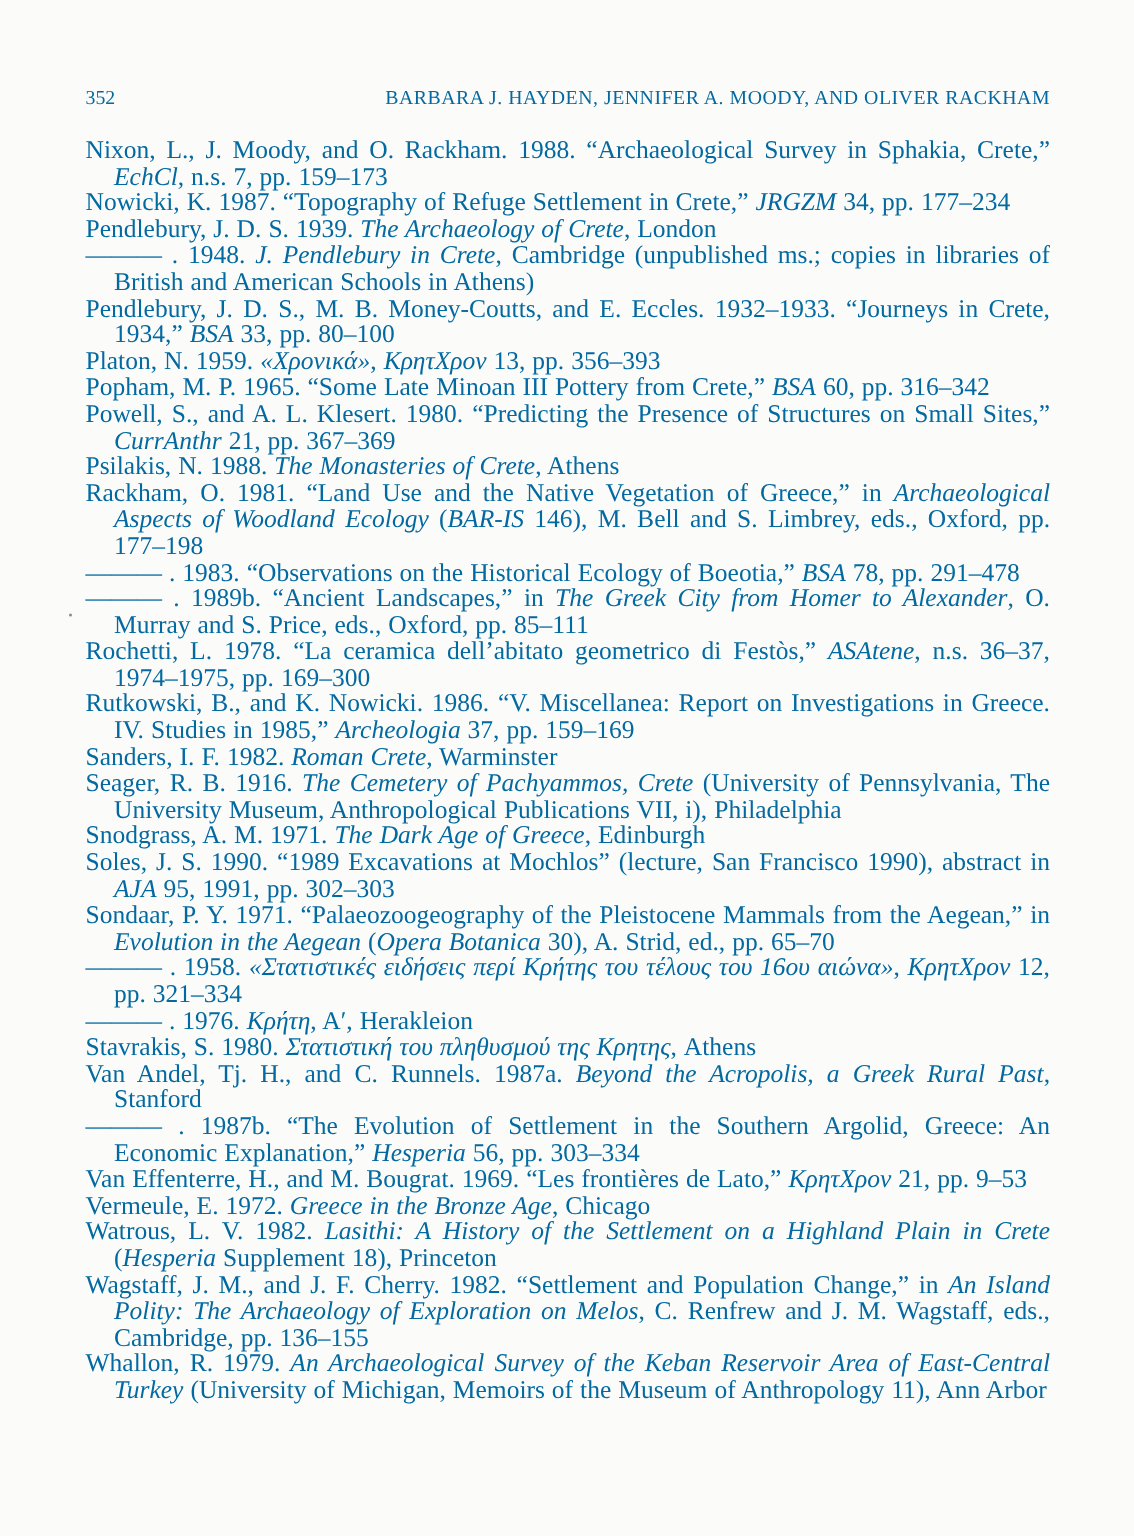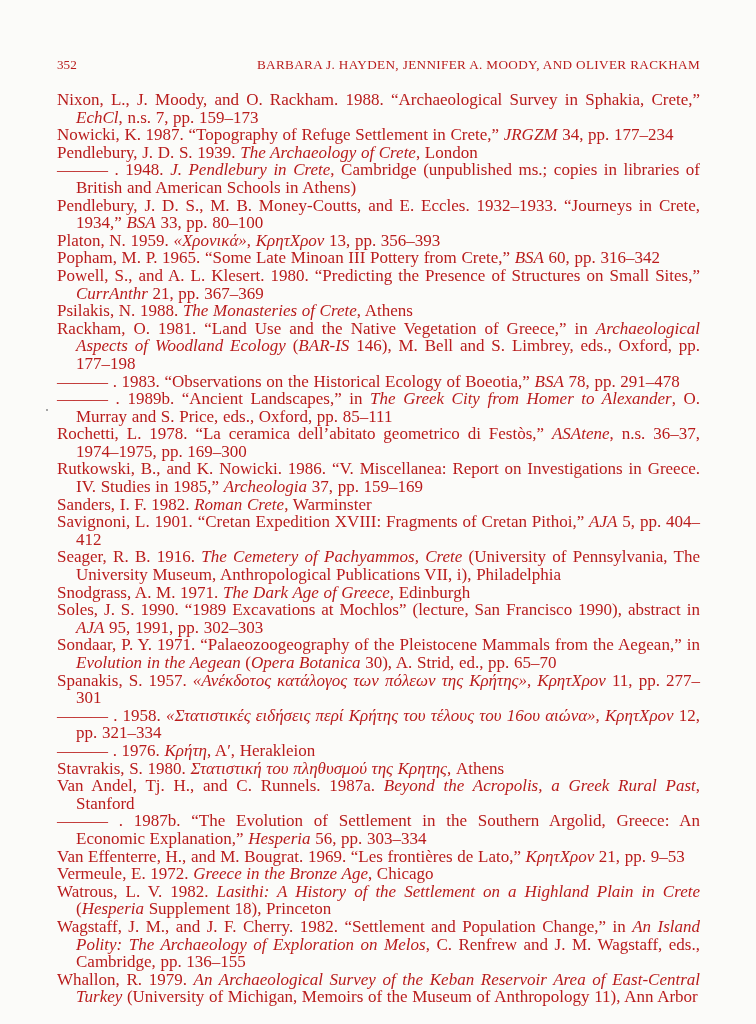--- a/index.html
+++ b/index.html
@@ -7,21 +7,21 @@
     width: 756px;
     height: 1024px;
     background: #fbfbf9;
     position: relative;
     overflow: hidden;
   }
   .page {
     position: absolute;
     inset: 0;
     font-family: "Liberation Serif", "DejaVu Serif", serif;
-    color: #b91c1c;
+    color: #0369a1;
     text-decoration: underline;
   }
   .hdr {
     position: absolute;
     top: 57px;
     left: 57px;
     width: 643px;
     height: 18px;
     font-size: 13.2px;
   }
@@ -82,26 +82,24 @@
       <p class="ref"><span>Platon, N. 1959. </span><span class="it">«Χρονικά»</span><span>, </span><span class="it">ΚρητΧρον</span><span> 13, pp. 356–393</span></p>
       <p class="ref"><span>Popham, M. P. 1965. “Some Late Minoan III Pottery from Crete,” </span><span class="it">BSA</span><span> 60, pp. 316–342</span></p>
       <p class="ref"><span>Powell, S., and A. L. Klesert. 1980. “Predicting the Presence of Structures on Small Sites,” </span><span class="it">CurrAnthr</span><span> 21, pp. 367–369</span></p>
       <p class="ref"><span>Psilakis, N. 1988. </span><span class="it">The Monasteries of Crete</span><span>, Athens</span></p>
       <p class="ref"><span>Rackham, O. 1981. “Land Use and the Native Vegetation of Greece,” in </span><span class="it">Archaeological Aspects of Woodland Ecology</span><span> (</span><span class="it">BAR-IS</span><span> 146), M. Bell and S. Limbrey, eds., Oxford, pp. 177–198</span></p>
       <p class="ref"><span>——— . 1983. “Observations on the Historical Ecology of Boeotia,” </span><span class="it">BSA</span><span> 78, pp. 291–478</span></p>
       <p class="ref"><span>——— . 1989b. “Ancient Landscapes,” in </span><span class="it">The Greek City from Homer to Alexander</span><span>, O. Murray and S. Price, eds., Oxford, pp. 85–111</span></p>
       <p class="ref"><span>Rochetti, L. 1978. “La ceramica dell’abitato geometrico di Festòs,” </span><span class="it">ASAtene</span><span>, n.s. 36–37, 1974–1975, pp. 169–300</span></p>
       <p class="ref"><span>Rutkowski, B., and K. Nowicki. 1986. “V. Miscellanea: Report on Investigations in Greece. IV. Studies in 1985,” </span><span class="it">Archeologia</span><span> 37, pp. 159–169</span></p>
       <p class="ref"><span>Sanders, I. F. 1982. </span><span class="it">Roman Crete</span><span>, Warminster</span></p>
-      <p class="ref"><span>Savignoni, L. 1901. “Cretan Expedition XVIII: Fragments of Cretan Pithoi,” </span><span class="it">AJA</span><span> 5, pp. 404–412</span></p>
       <p class="ref"><span>Seager, R. B. 1916. </span><span class="it">The Cemetery of Pachyammos, Crete</span><span> (University of Pennsylvania, The University Museum, Anthropological Publications VII, i), Philadelphia</span></p>
       <p class="ref"><span>Snodgrass, A. M. 1971. </span><span class="it">The Dark Age of Greece</span><span>, Edinburgh</span></p>
       <p class="ref"><span>Soles, J. S. 1990. “1989 Excavations at Mochlos” (lecture, San Francisco 1990), abstract in </span><span class="it">AJA</span><span> 95, 1991, pp. 302–303</span></p>
       <p class="ref"><span>Sondaar, P. Y. 1971. “Palaeozoogeography of the Pleistocene Mammals from the Aegean,” in </span><span class="it">Evolution in the Aegean</span><span> (</span><span class="it">Opera Botanica</span><span> 30), A. Strid, ed., pp. 65–70</span></p>
-      <p class="ref"><span>Spanakis, S. 1957. </span><span class="it">«Ανέκδοτος κατάλογος των πόλεων της Κρήτης»</span><span>, </span><span class="it">ΚρητΧρον</span><span> 11, pp. 277–301</span></p>
       <p class="ref"><span>——— . 1958. </span><span class="it">«Στατιστικές ειδήσεις περί Κρήτης του τέλους του 16ου αιώνα»</span><span>, </span><span class="it">ΚρητΧρον</span><span> 12, pp. 321–334</span></p>
       <p class="ref"><span>——— . 1976. </span><span class="it">Κρήτη</span><span>, Α′, Herakleion</span></p>
       <p class="ref"><span>Stavrakis, S. 1980. </span><span class="it">Στατιστική του πληθυσμού της Κρητης</span><span>, Athens</span></p>
       <p class="ref"><span>Van Andel, Tj. H., and C. Runnels. 1987a. </span><span class="it">Beyond the Acropolis, a Greek Rural Past</span><span>, Stanford</span></p>
       <p class="ref"><span>——— . 1987b. “The Evolution of Settlement in the Southern Argolid, Greece: An Economic Explanation,” </span><span class="it">Hesperia</span><span> 56, pp. 303–334</span></p>
       <p class="ref"><span>Van Effenterre, H., and M. Bougrat. 1969. “Les frontières de Lato,” </span><span class="it">ΚρητΧρον</span><span> 21, pp. 9–53</span></p>
       <p class="ref"><span>Vermeule, E. 1972. </span><span class="it">Greece in the Bronze Age</span><span>, Chicago</span></p>
       <p class="ref"><span>Watrous, L. V. 1982. </span><span class="it">Lasithi: A History of the Settlement on a Highland Plain in Crete</span><span> (</span><span class="it">Hesperia</span><span> Supplement 18), Princeton</span></p>
       <p class="ref"><span>Wagstaff, J. M., and J. F. Cherry. 1982. “Settlement and Population Change,” in </span><span class="it">An Island Polity: The Archaeology of Exploration on Melos</span><span>, C. Renfrew and J. M. Wagstaff, eds., Cambridge, pp. 136–155</span></p>
       <p class="ref"><span>Whallon, R. 1979. </span><span class="it">An Archaeological Survey of the Keban Reservoir Area of East-Central Turkey</span><span> (University of Michigan, Memoirs of the Museum of Anthropology 11), Ann Arbor</span></p>

